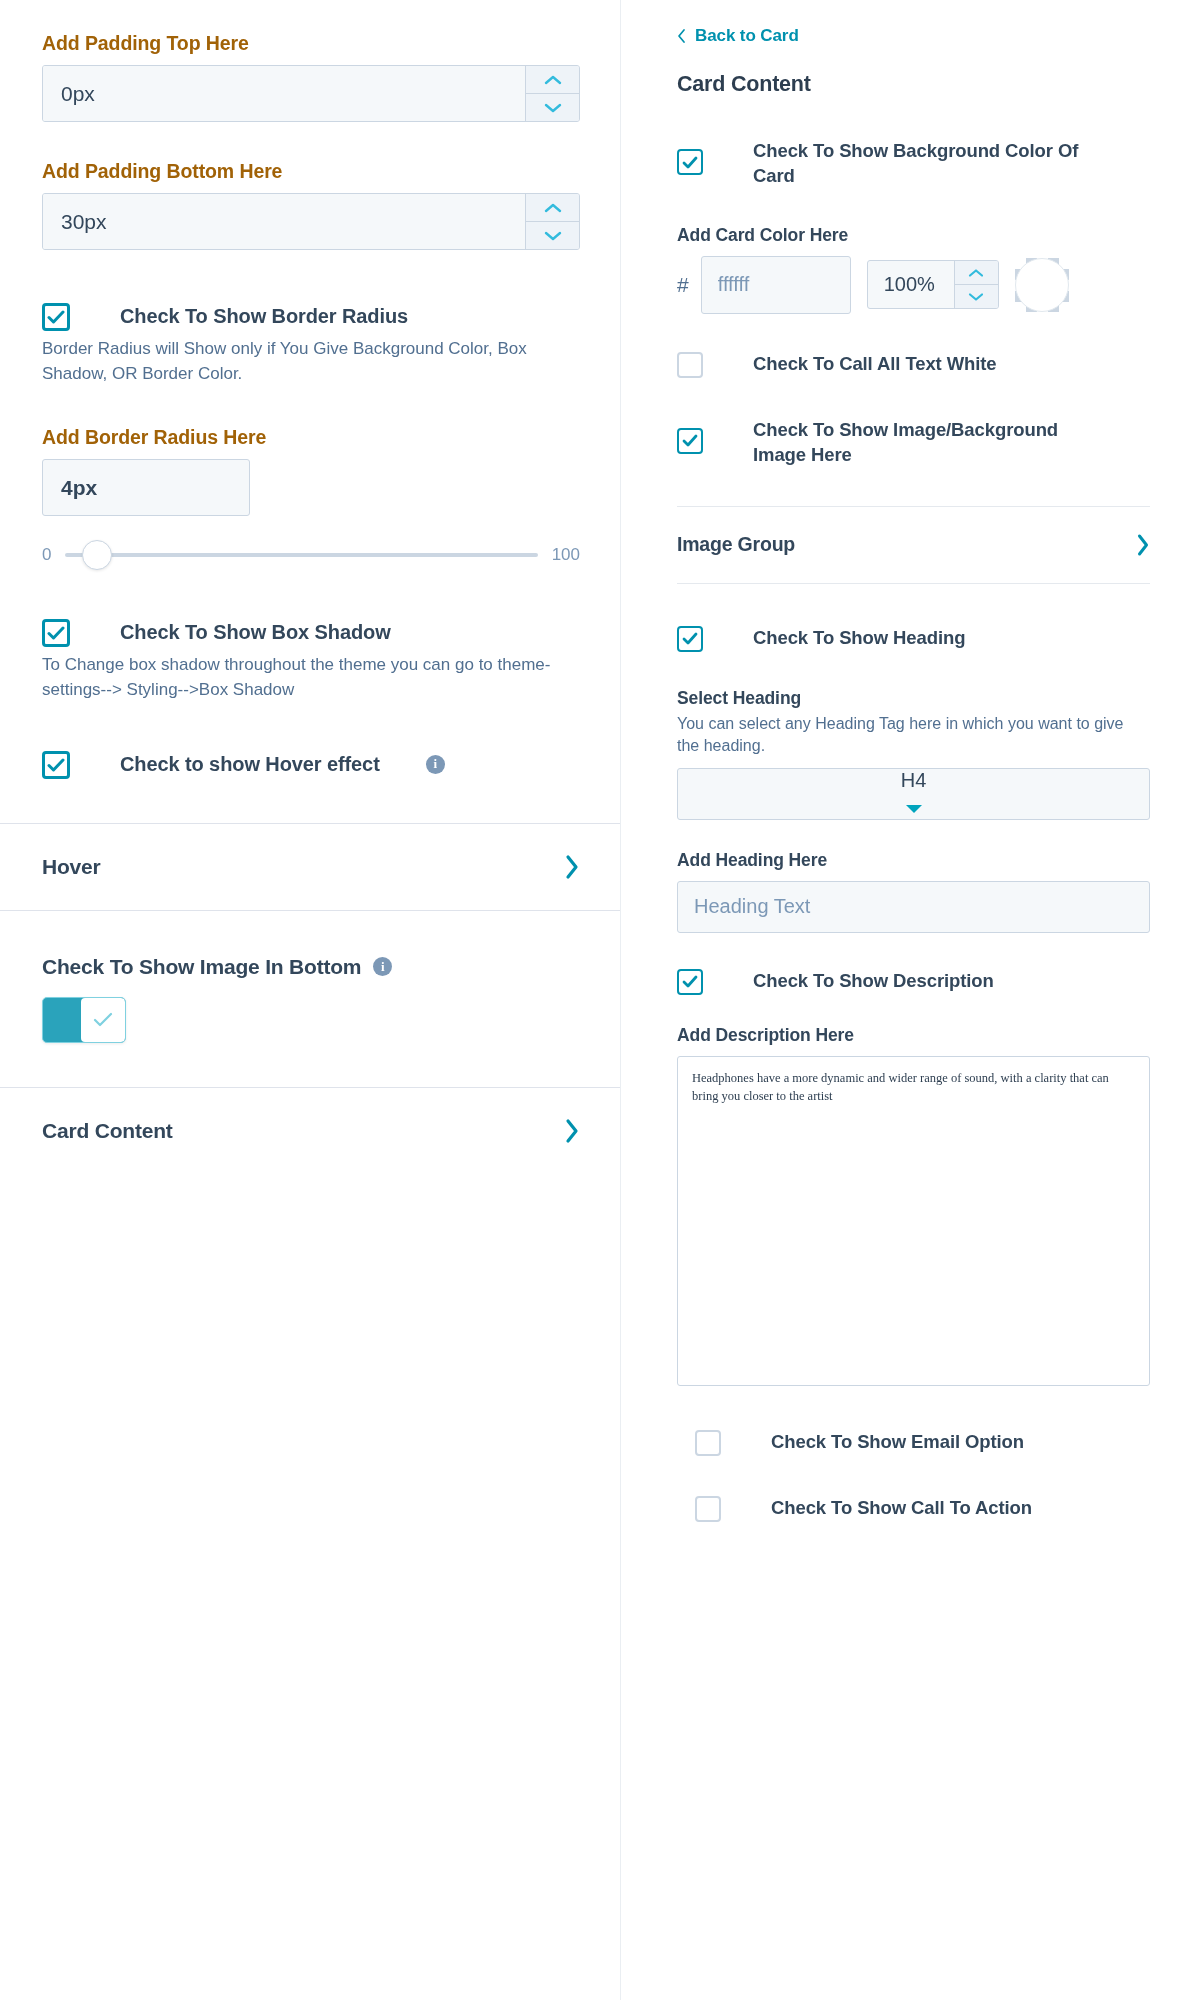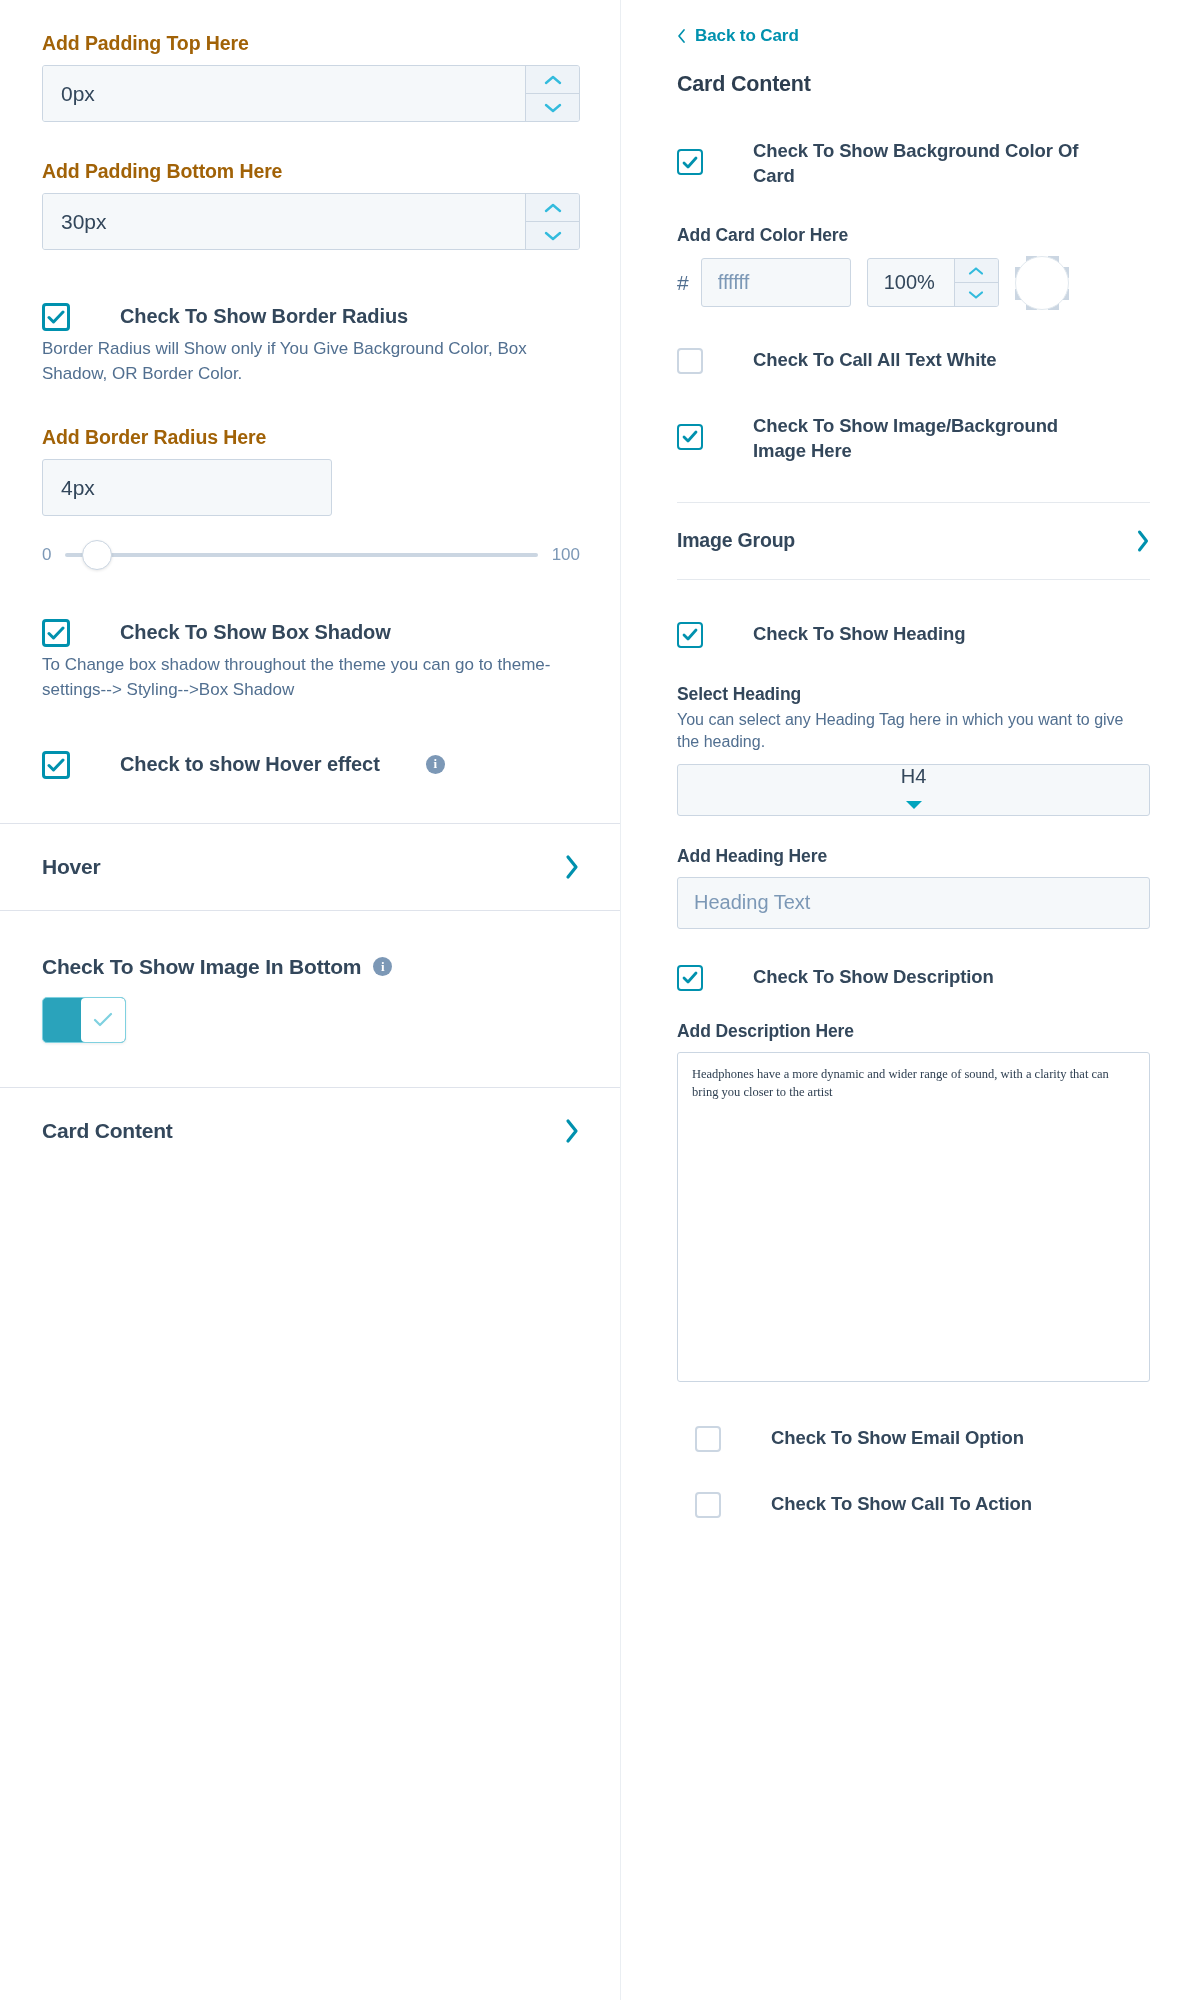--- a/index.html
+++ b/index.html
@@ -78,21 +78,21 @@
     border: 1px solid #cbd6e2;
     border-radius: 3px;
     background: #f5f8fa;
     height: 57px;
     display: flex;
     align-items: center;
     padding-left: 18px;
     font-size: 21px;
     color: #33475b;
   }
-  .text-input.small { width: 290px; }
+  .text-input.small { width: 208px; font-weight: bold; }
 
   
   .cb-row { display: flex; align-items: flex-start; gap: 34px; }
   .cb-row.mid { align-items: center; }
   .cbox {
     width: 28px; height: 28px;
     flex: 0 0 28px;
     border-radius: 4px;
     background: #ffffff;
     display: flex; align-items: center; justify-content: center;
@@ -215,21 +215,21 @@
     color: #516f90;
     line-height: 1.4;
     font-weight: 500;
     margin: 0 0 10px 0;
   }
 
   
   .color-row { display: flex; align-items: center; }
   .hash { font-size: 21px; color: #516f90; margin-right: 12px; }
   .hex-input {
-    width: 150px; height: 49px;
+    width: 150px; height: 58px;
     border: 1px solid #cbd6e2; border-radius: 3px;
     background: #f5f8fa;
     display: flex; align-items: center;
     padding-left: 16px;
     font-size: 20px; color: #7c98b6;
   }
   .opacity-wrap {
     margin-left: 16px;
     display: flex;
     height: 49px;

